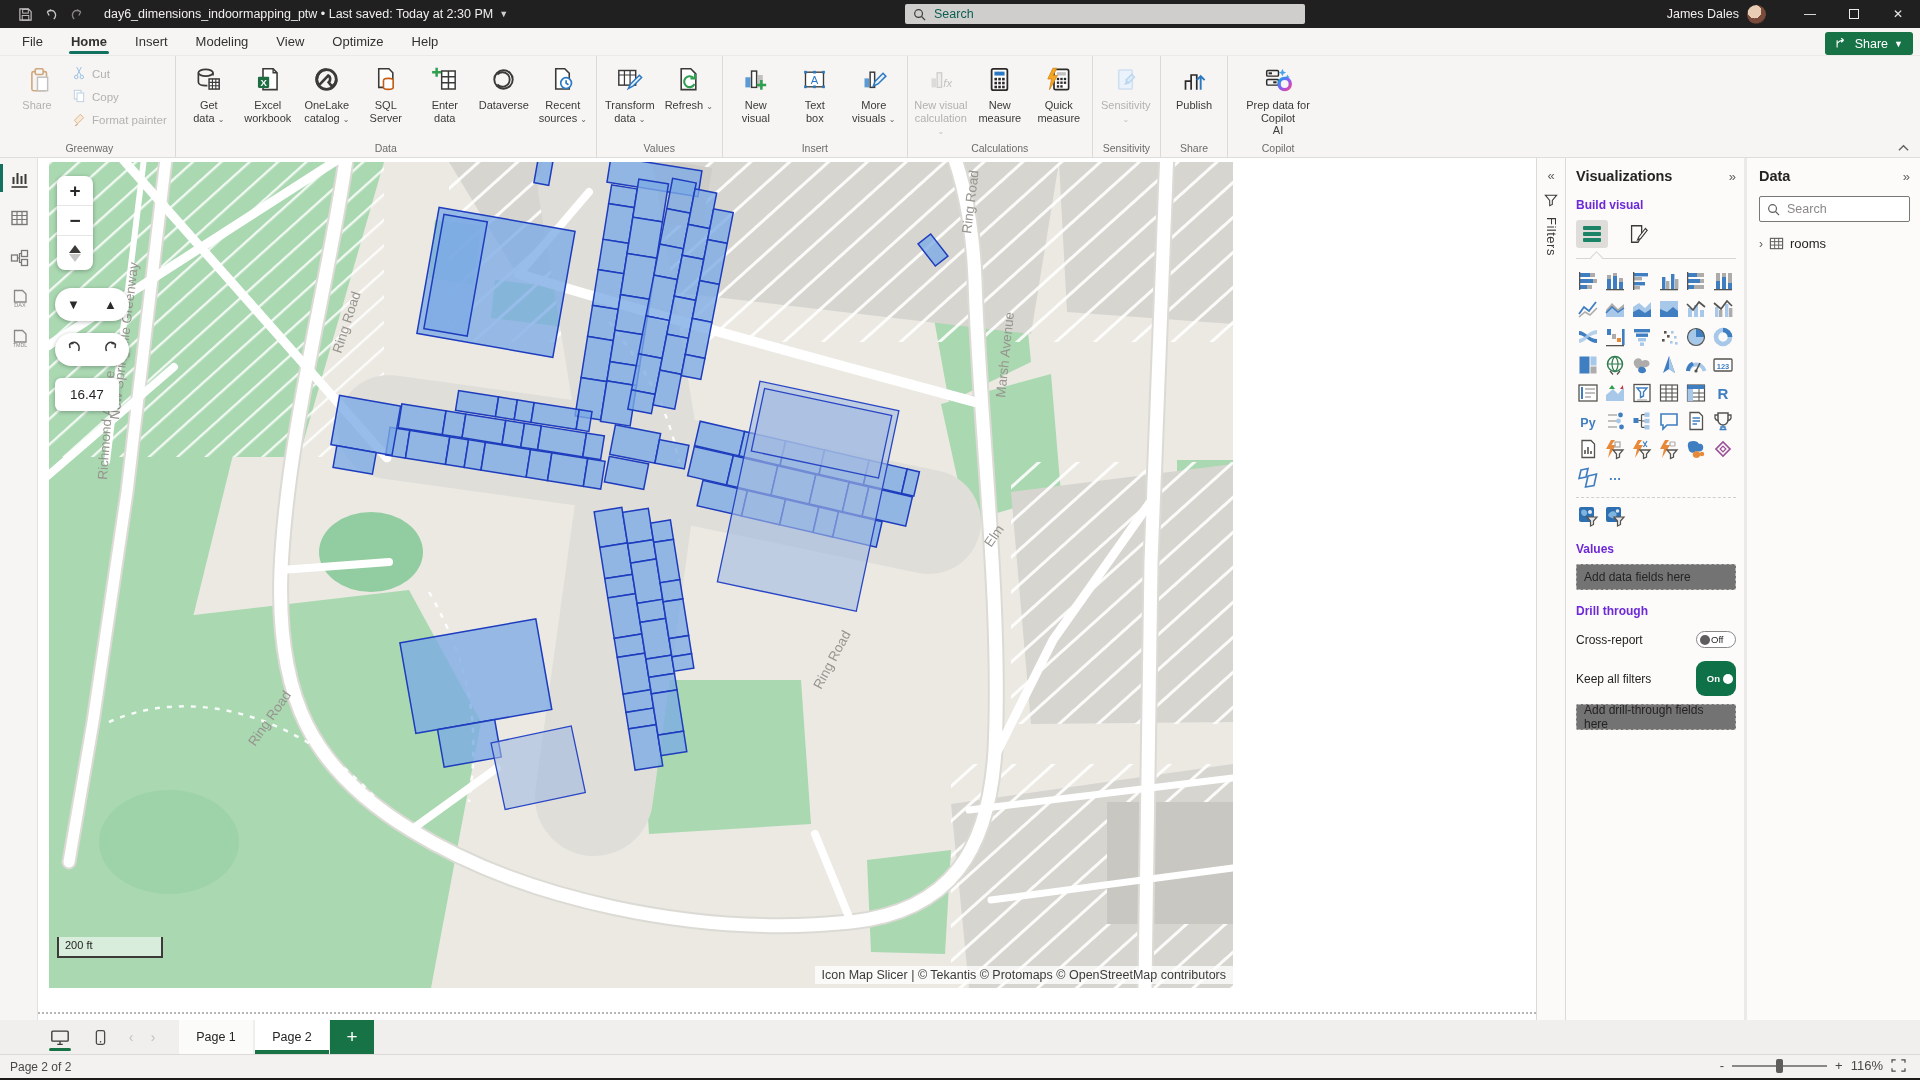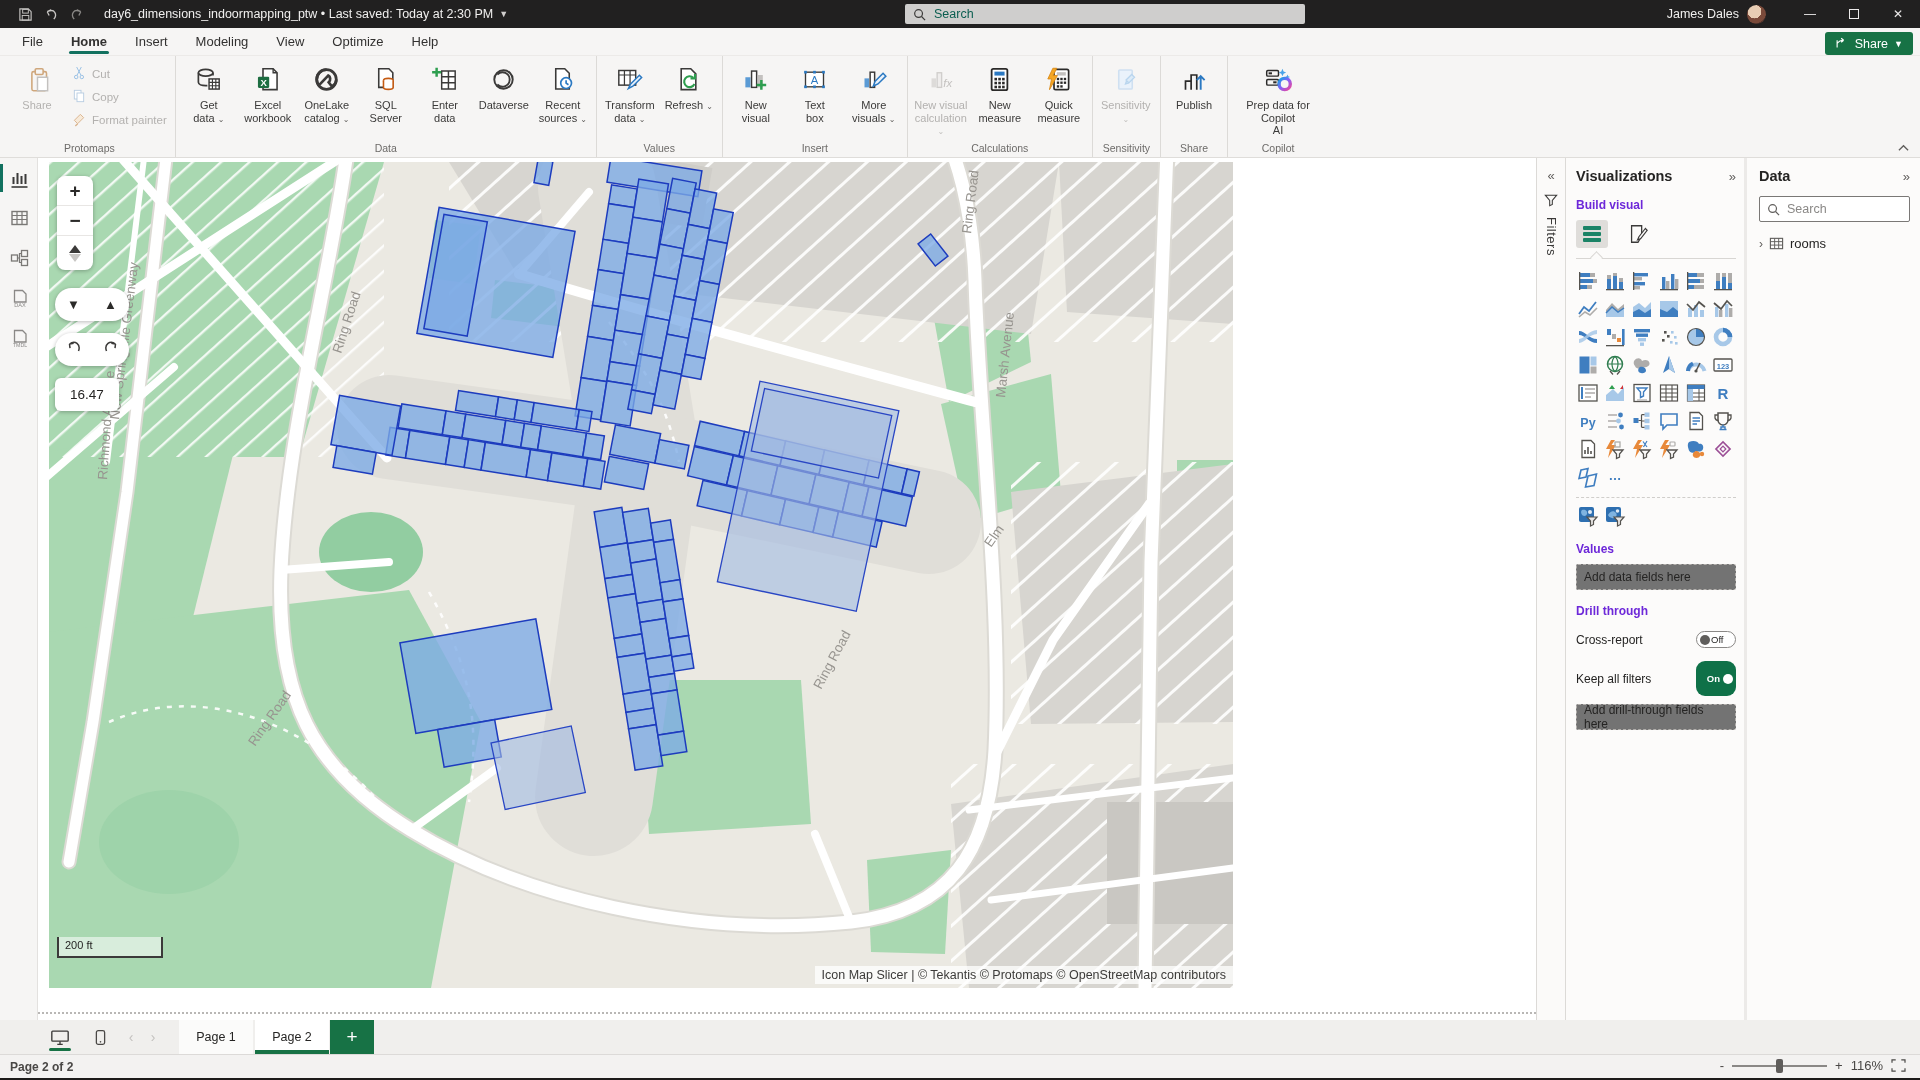--- a/index.html
+++ b/index.html
@@ -114,21 +114,21 @@
   .tabsbar{position:absolute;left:0;top:1020px;width:1920px;height:34px;background:#f0efed;display:flex;align-items:stretch;}
   .view-ico{width:40px;display:flex;align-items:center;justify-content:center;position:relative;}
   .view-ico.active::after{content:"";position:absolute;left:9px;right:9px;bottom:3px;height:3px;background:#177245;border-radius:2px;}
   .nav-ar{width:22px;display:flex;align-items:center;justify-content:center;color:#c3c1bf;font-size:14px;}
   .pagetab{min-width:74px;background:#fbfbfa;margin:0 1px;display:flex;align-items:center;justify-content:center;
     font-size:12.5px;color:#252423;position:relative;padding:0 14px;}
   .pagetab.active{background:#fff;}
   .pagetab.active::after{content:"";position:absolute;left:0;right:0;bottom:0;height:4px;background:#177245;}
   .addpage{width:44px;background:#177245;color:#fff;display:flex;align-items:center;justify-content:center;font-size:19px;}
   .statusbar{position:absolute;left:0;top:1054px;width:1920px;height:26px;background:#f3f2f1;border-top:1px solid #dcdad8;
-    border-bottom:2px solid #1c1b1a;display:flex;align-items:center;font-size:12px;color:#494745;padding:0 10px;font-weight:bold;}
+    border-bottom:2px solid #1c1b1a;display:flex;align-items:center;font-size:12px;color:#494745;padding:0 10px;}
   .zoomctl{position:absolute;right:14px;top:1058px;display:flex;align-items:center;gap:8px;color:#494745;font-size:13px;}
   .ztrack{width:95px;height:2px;background:#8a8886;position:relative;}
   .zthumb{position:absolute;left:44px;top:-6px;width:7px;height:14px;background:#5f5d5b;border-radius:2px;}
 
   .mall-label{font-size:13.5px;fill:#97948f;}
 </style>
 </head>
 <body>
 
 <div id="app">
@@ -219,21 +219,21 @@
             </div>
             <div class="smallbtn">
               <span><svg width="16" height="16" viewBox="0 0 24 24">
                   <path d="M5 14 L14 5 L19 10 L10 19 Z" fill="#f7ead9" stroke="#d9b38c" stroke-width="1.4"></path>
                   <path d="M10 19 L6.5 22.5" stroke="#d9b38c" stroke-width="2"></path>
                 </svg></span>
               <span>Format painter</span>
             </div>
           </div>
         </div>
-        <div class="rlabel">Protomaps</div>
+        <div class="rlabel">Greenway</div>
       </div>
       <div class="rgroup">
         <div class="rbtns">
           <div class="bigbtn">
             <span class="bic">
               <svg width="27" height="27" viewBox="0 0 24 24">
                 <ellipse cx="9.5" cy="6" rx="6.5" ry="3" fill="none" stroke="#3b3a39" stroke-width="1.5"></ellipse>
                 <path d="M3 6 V14.5 C3 16.2 5.8 17.5 9.5 17.5 L11 17.4 M16 8.5 V6" fill="none" stroke="#3b3a39" stroke-width="1.5"></path>
                 <rect x="12.5" y="11.5" width="9" height="9" fill="#fff" stroke="#3b3a39" stroke-width="1.3"></rect>
                 <path d="M12.5 14.5 H21.5 M12.5 17.5 H21.5 M15.5 11.5 V20.5 M18.5 11.5 V20.5" stroke="#3b3a39" stroke-width="1"></path>

